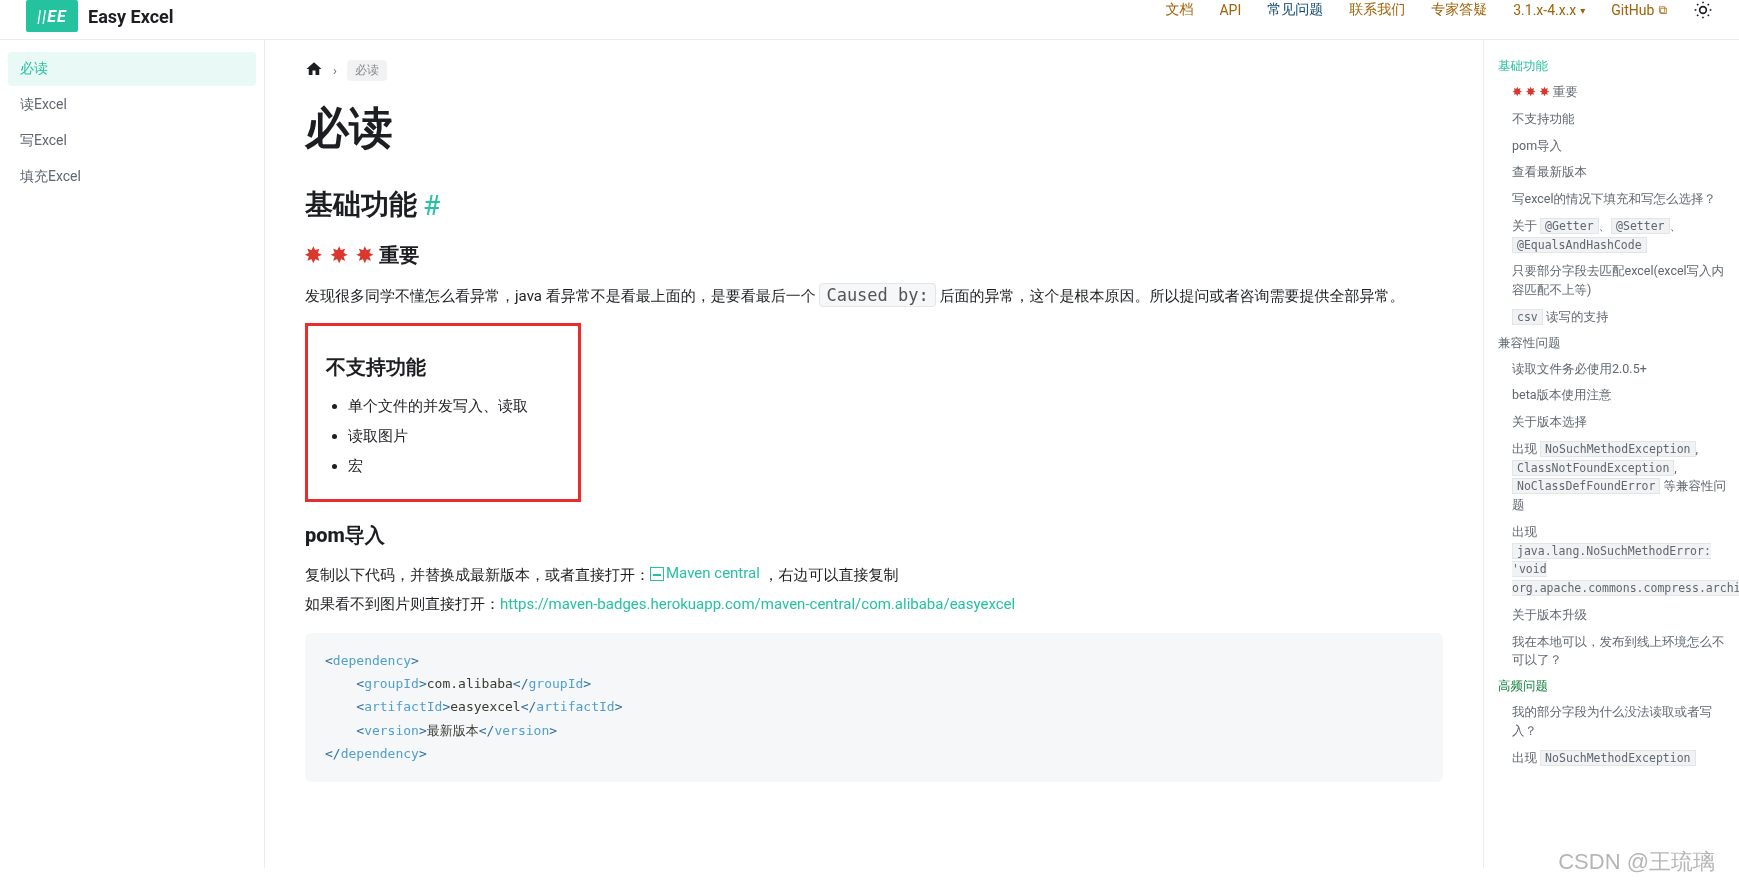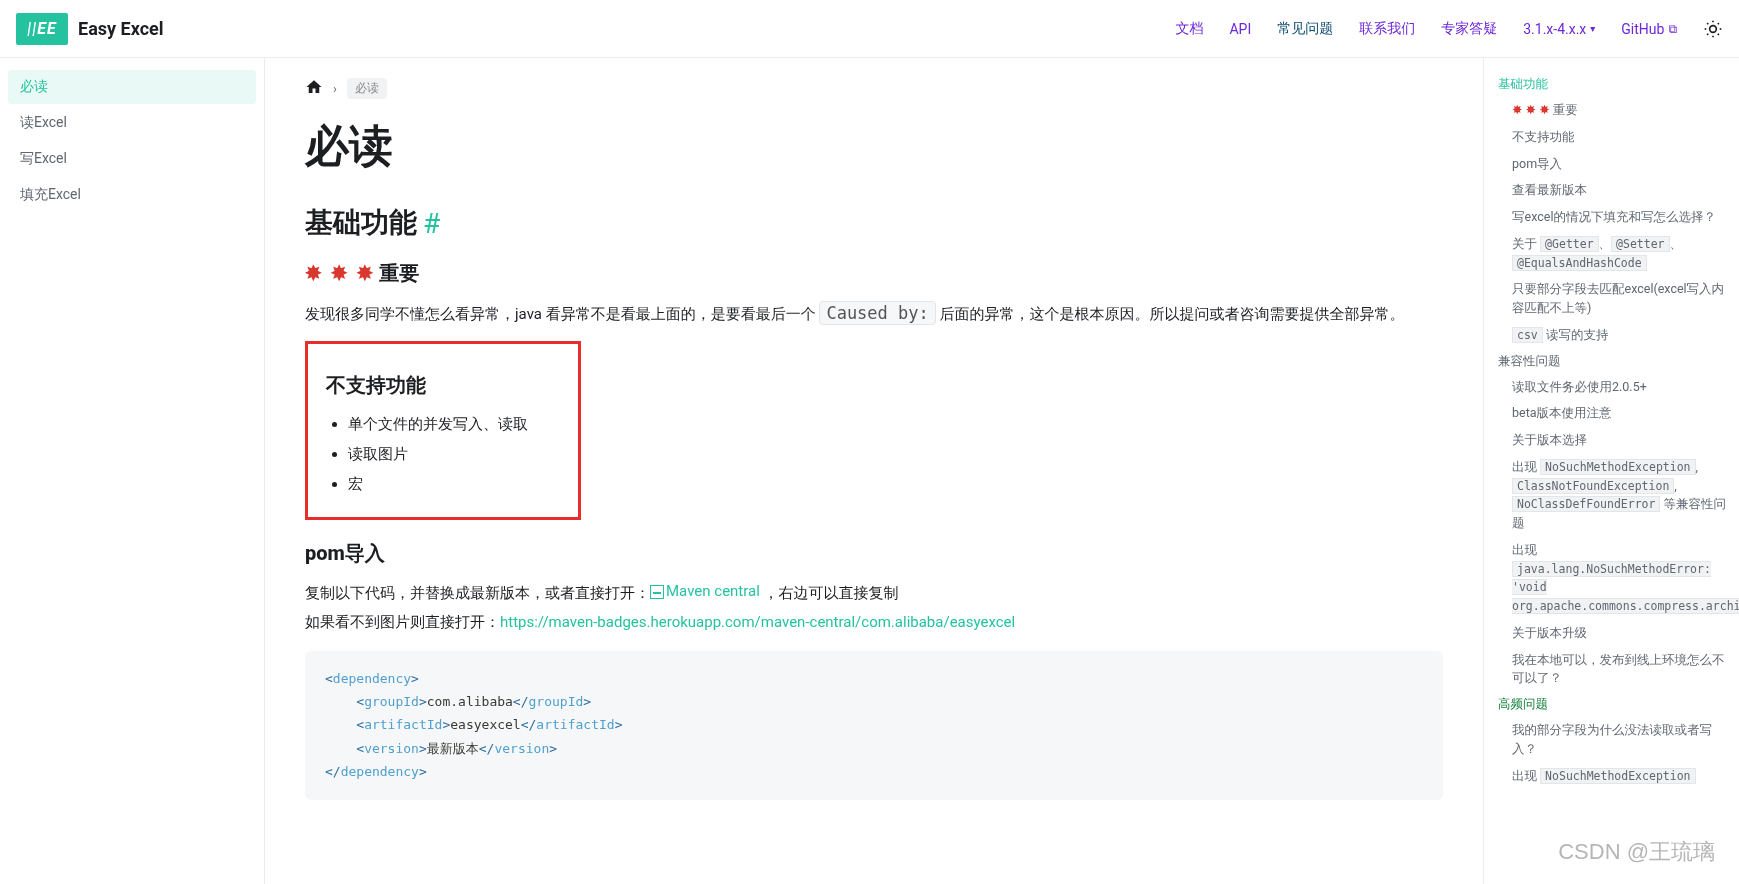--- a/index.html
+++ b/index.html
@@ -1,22 +1,22 @@
 <!DOCTYPE html>
 <html><head>
 <meta charset="utf-8">
 <style>
 * { box-sizing: border-box; margin: 0; padding: 0; }
 body { font-family: -apple-system, BlinkMacSystemFont, "Segoe UI", Roboto, sans-serif; color: #1c1e21; background: #fff; }
-.navbar { height: 58px; display: flex; align-items: center; padding: 0 16px; border-bottom: 1px solid #eaecef; }
+.navbar { height: 40px; display: flex; align-items: flex-start; padding: 0 26px; border-bottom: 1px solid #eaecef; }
 .brand { display: flex; align-items: center; gap: 10px; }
 .logo { width: 52px; height: 32px; background:#25c2a0; color:#fff; font-weight:bold; display:flex; align-items:center; justify-content:center; font-size:16px; border-radius:2px; font-style:italic; letter-spacing:1px;}
 .brand-name { font-weight: 700; font-size: 18px; }
 .nav-right { margin-left: auto; display: flex; align-items: center; gap: 26px; font-size: 14px; }
-.nav-item { color: #6d28d9; cursor: pointer; display: flex; align-items: center; gap: 4px; }
+.nav-item { color: #a16207; cursor: pointer; display: flex; align-items: center; gap: 4px; }
 .nav-item.active { color: #0c4a6e; }
 .nav-item .ext { font-size: 12px; }
 .sun { width: 20px; height: 20px; cursor:pointer; }
 .layout { display: flex; height: calc(100vh - 56px); }
 .sidebar { width: 265px; border-right: 1px solid #eaecef; padding: 12px 8px; flex-shrink: 0; }
 .sidebar-item { padding: 8px 12px; font-size: 14px; color: #606770; cursor: pointer; border-radius: 4px; margin-bottom: 2px; }
 .sidebar-item.active { background: #e9f9f5; color: #25c2a0; }
 .main { flex: 1; overflow: auto; padding: 20px 40px 40px 40px; }
 .breadcrumb { display: flex; align-items: center; gap: 10px; font-size: 13px; color: #606770; margin-bottom: 18px; }
 .bc-home svg { width:18px; height:18px; fill:#1c1e21; }
@@ -36,21 +36,21 @@
 .img-ph .brk:before{content:""; position:absolute; left:2px; top:6px; width:8px; height:2px; background:#25c2a0;}
 pre { background: #f6f7f8; border-radius: 6px; padding: 16px 20px; font-family: SFMono-Regular, Menlo, monospace; font-size: 13px; line-height: 1.8; overflow: auto; margin-top:14px;}
 .tag { color: #2f6f9f; }
 .attr { color: #4f9fcf; }
 .txt { color: #393a34; }
 .toc { width: 256px; border-left: 1px solid #eaecef; padding: 14px 4px 14px 14px; flex-shrink: 0; font-size: 12.5px; overflow:auto;}
 .toc-h { color: #25c2a0; padding: 4px 0; cursor:pointer;}
 .toc-i { color: #606770; padding: 4px 0 4px 14px; cursor:pointer; line-height:1.5;}
 .toc-i code { background: #f1f2f3; border:1px solid #e3e6e8; border-radius:0; padding:0 4px; font-family: SFMono-Regular, Menlo, monospace; font-size:11.5px;}
 .chev { font-size:10px; }
-.watermark { position: fixed; right: 24px; bottom: 17px; font-size: 22px; color: rgba(120,120,120,0.55); font-family: sans-serif; pointer-events:none;margin-left:48px;}
+.watermark { position: fixed; right: 24px; bottom: 7px; font-size: 22px; color: rgba(120,120,120,0.55); font-family: sans-serif; pointer-events:none;margin-left:48px;}
 </style>
 </head>
 <body>
 
 <div class="navbar">
   <div class="brand">
     <div class="logo">||EE</div>
     <div class="brand-name">Easy Excel</div>
   </div>
   <div class="nav-right">

